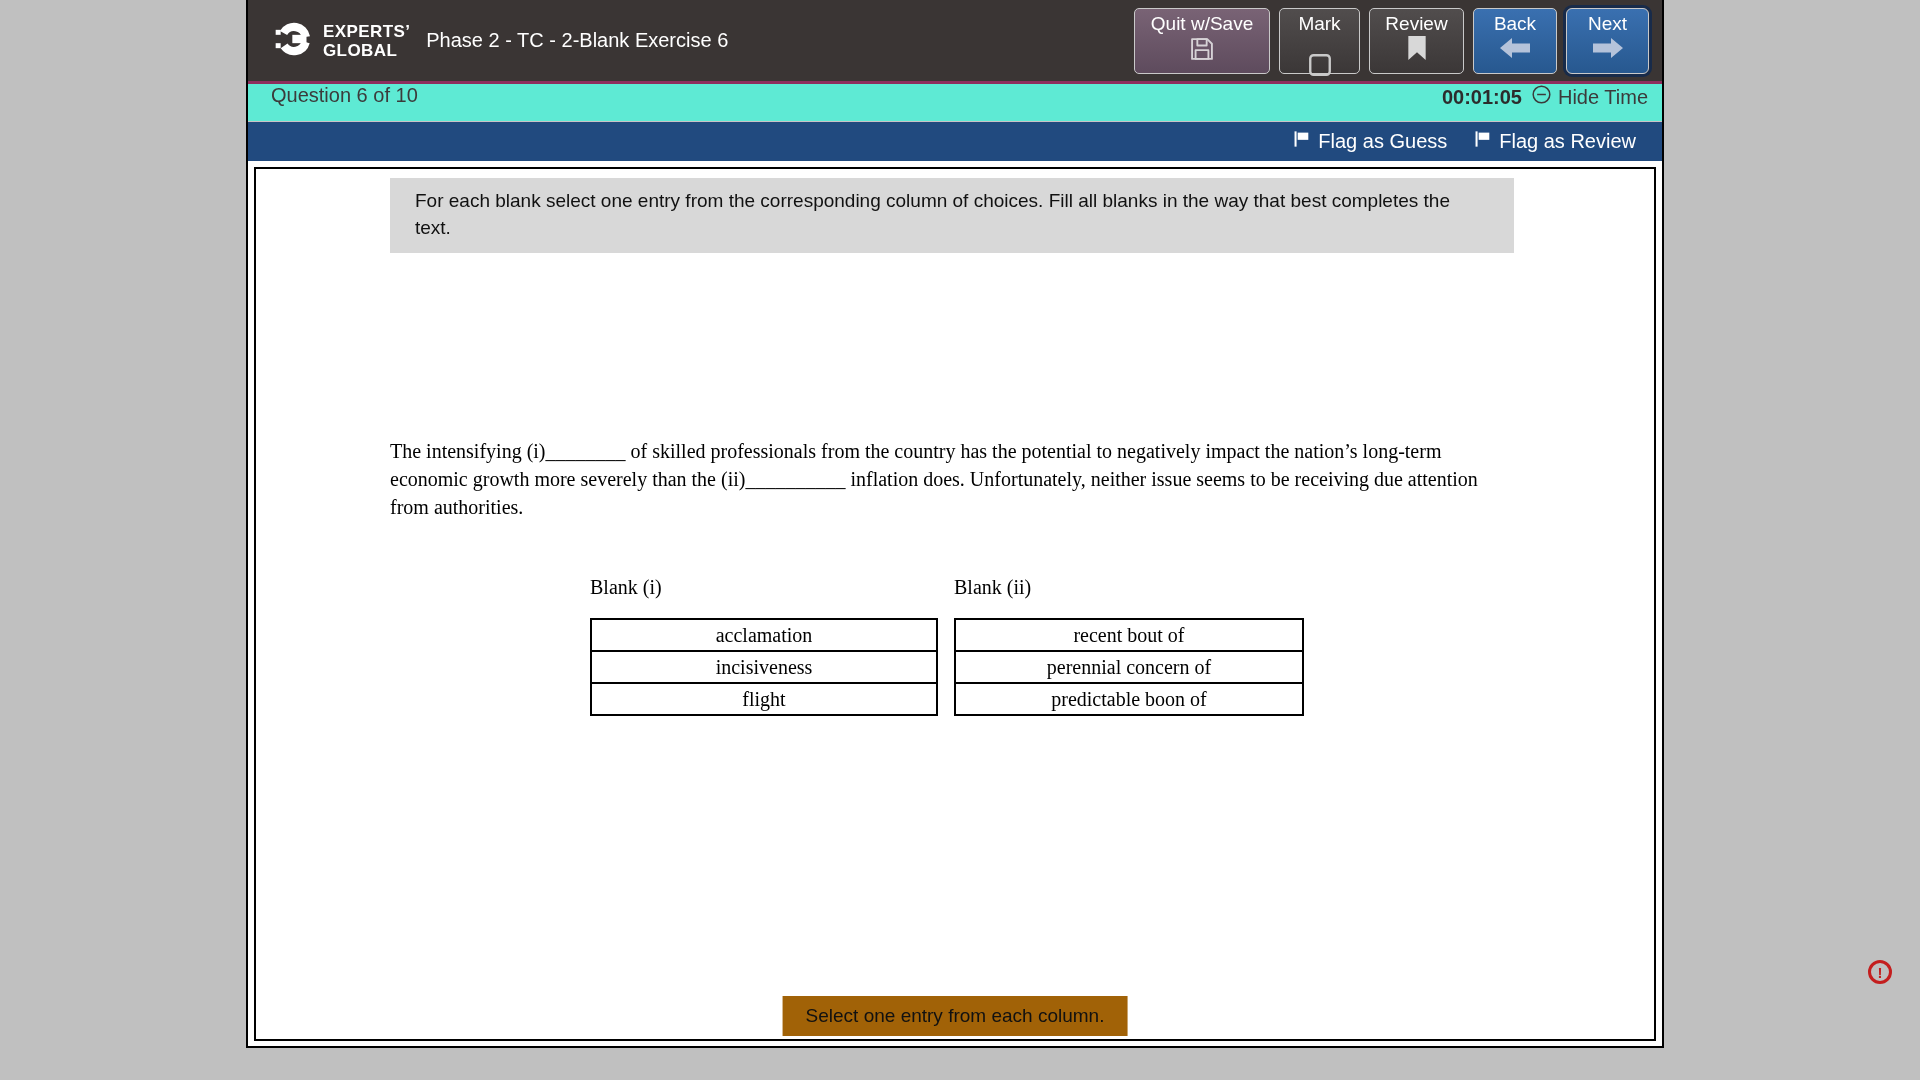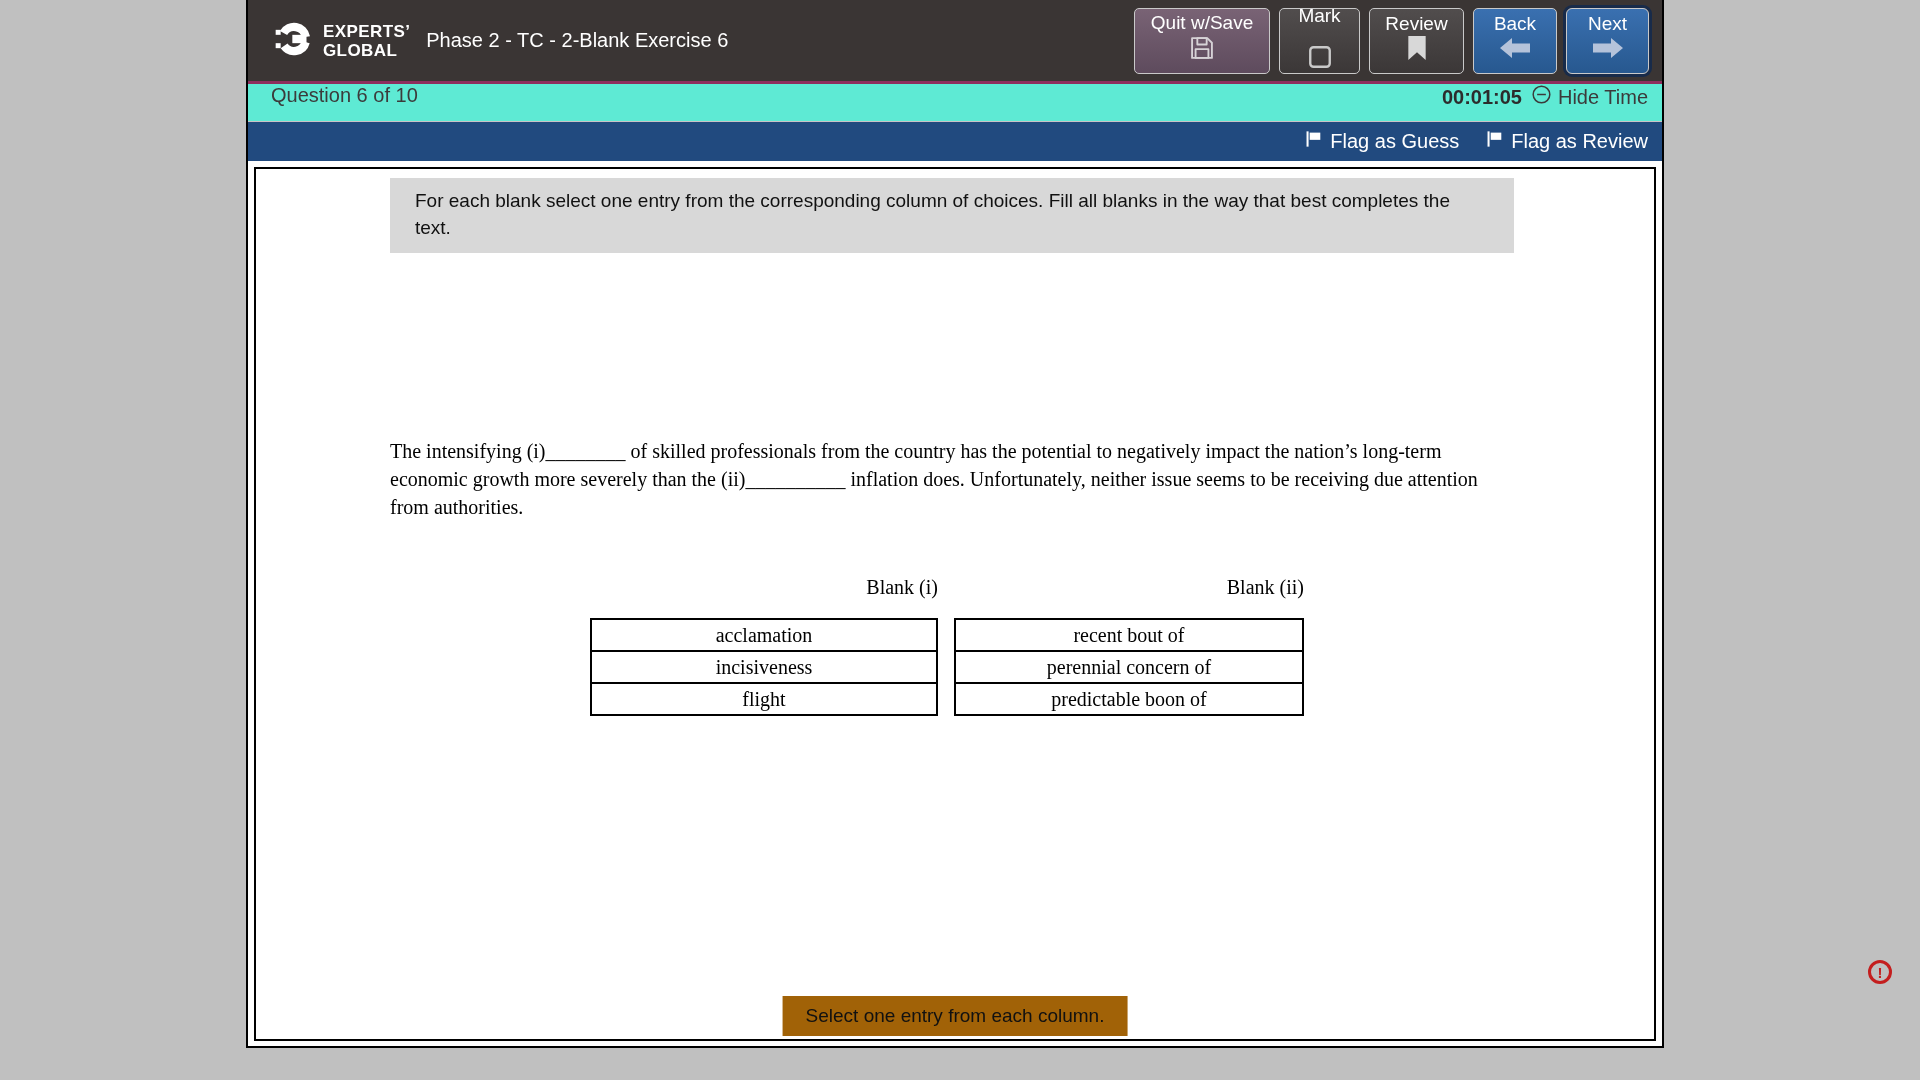--- a/index.html
+++ b/index.html
@@ -11,57 +11,57 @@
 
   
   .topbar { height:81px; background:#3a3534; display:flex; align-items:center; }
   .logo { display:flex; align-items:center; margin-left:26px; gap:9px; }
   .logo-text { color:#fff; font-weight:bold; font-size:17px; line-height:19px; letter-spacing:.4px; }
   .app-title { color:#fff; font-size:20px; margin-left:16px; }
 
   .tb-btns { margin-left:auto; margin-right:13px; display:flex; gap:9px; align-items:center; }
   .tb-btn { height:66px; border:1px solid #c9c9c9; border-radius:5px; color:#fff;
             font-size:19px; display:flex; flex-direction:column; align-items:center;
-            justify-content:center; padding:4px 4px 6px; cursor:default; }
+            justify-content:flex-start; padding:4px 4px 6px; cursor:default; }
   .btn-quit  { width:136px; background:linear-gradient(180deg,#796375,#5e4b5d); }
   .btn-dark  { background:linear-gradient(180deg,#514d4d,#3b3737); }
   .btn-mark  { width:81px;gap:17px; }
   .btn-review{ width:95px; }
   .btn-blue  { background:linear-gradient(180deg,#3a70b0,#27588f); }
   .btn-back  { width:84px; }
   .btn-next  { width:83px; box-shadow:0 0 0 3px #182b4a; border-radius:6px; }
 
   
   .statusbar { height:41px; background:#5eead4; border-top:3px solid #8e2e5d;
                border-bottom:1px solid #c9c3c6; display:flex; align-items:flex-start;
                font-size:20px; color:#3b3b3b; }
   .q-progress { margin-left:23px; }
   .timer-area { margin-left:auto; margin-right:14px; display:flex; align-items:center; gap:9px; }
   .timer { font-weight:bold; color:#2c2c2c; }
   .hide-time { display:flex; align-items:center; gap:6px; cursor:default; }
 
   
   .flagbar { height:39px; background:#214a7f; display:flex; align-items:center;
-             justify-content:flex-end; gap:27px; padding-right:14px; color:#fff; font-size:20px; }
+             justify-content:flex-end; gap:27px; padding-right:26px; color:#fff; font-size:20px; }
   .flag-item { display:flex; align-items:center; gap:8px; cursor:default; }
 
   
   .main { position:relative; height:885px; background:#fff; }
   .frame { position:absolute; left:6px; right:6px; top:6px; bottom:5px; border:2px solid #000; }
 
   .instructions { position:absolute; left:134px; top:9px; width:1124px; background:#d8d8d8;
                   padding:9px 25px 12px; font-size:19px; line-height:27px; color:#111; }
 
   .passage { position:absolute; left:134px; top:268px; width:1116px;
              font-family:"Liberation Serif", serif; font-size:20px; line-height:28px; color:#000; }
 
   .columns { position:absolute; left:334px; top:407px; display:flex; gap:16px; }
   .blank-col { display:flex; flex-direction:column; }
   .col-1 { width:348px; } .col-2 { width:350px; }
-  .col-header { text-align:right; font-family:"Liberation Serif", serif; font-size:20px;
+  .col-header { text-align:left; font-family:"Liberation Serif", serif; font-size:20px;
                 margin-bottom:19px; }
   table.options { border-collapse:collapse; width:100%; }
   table.options td { border:2px solid #000; height:32px; text-align:center;
                      font-family:"Liberation Serif", serif; font-size:20px; background:#fff;
                      cursor:default; }
 
   .footer-box { position:absolute; bottom:3px; left:50%; transform:translateX(-50%);
                 background:#a16207; padding:9px 23px; font-size:19px; color:#111;
                 white-space:nowrap; }
 

